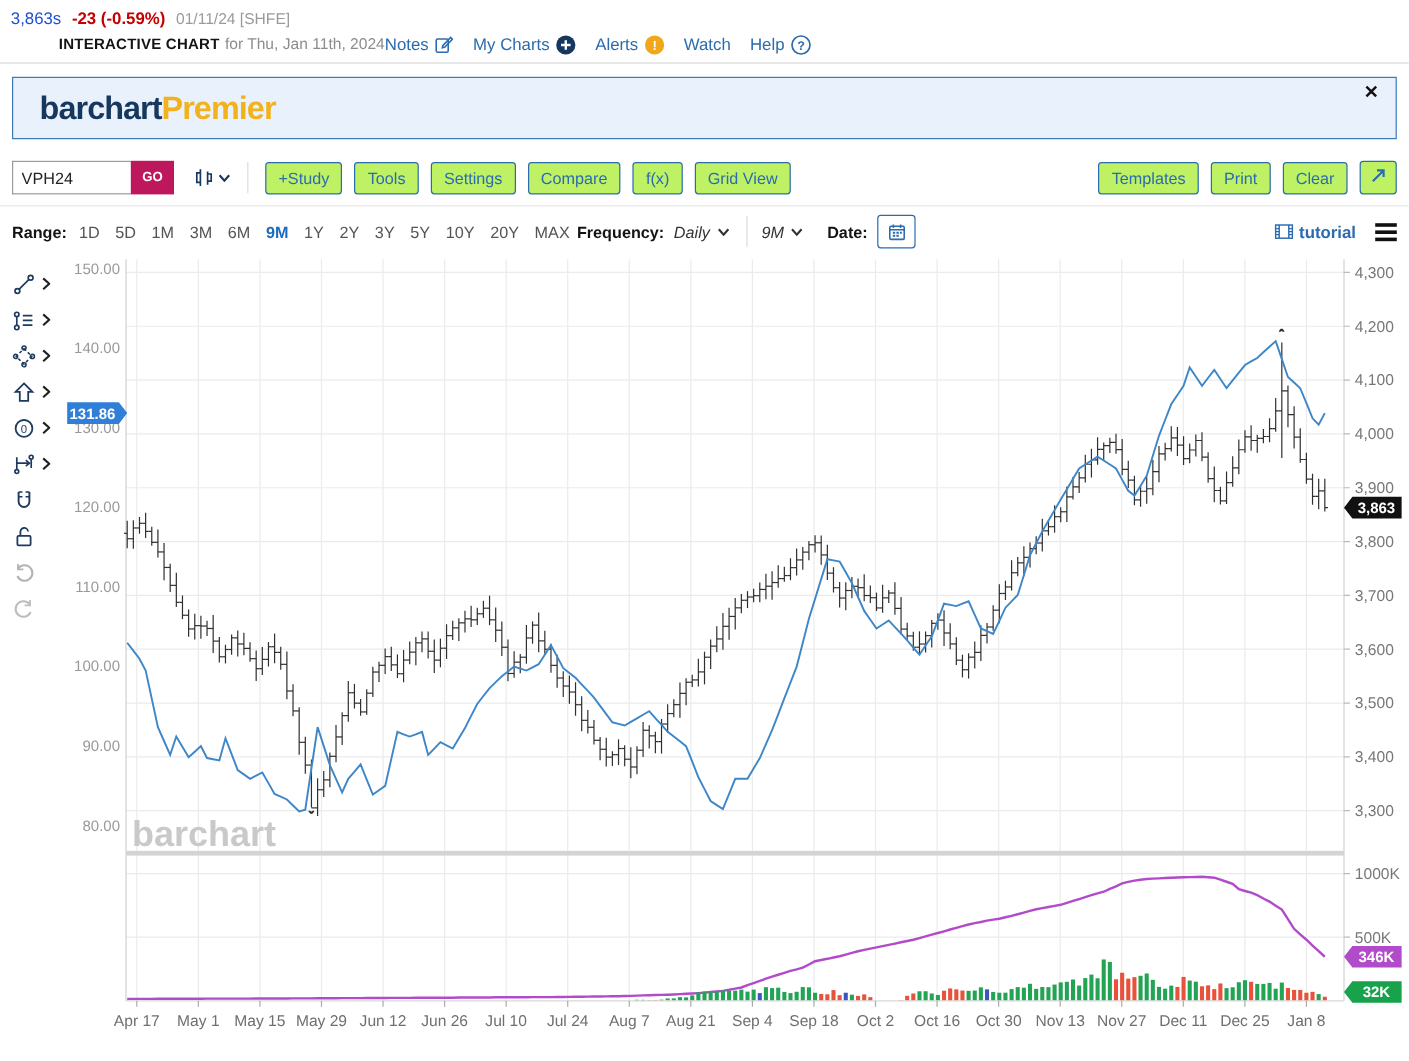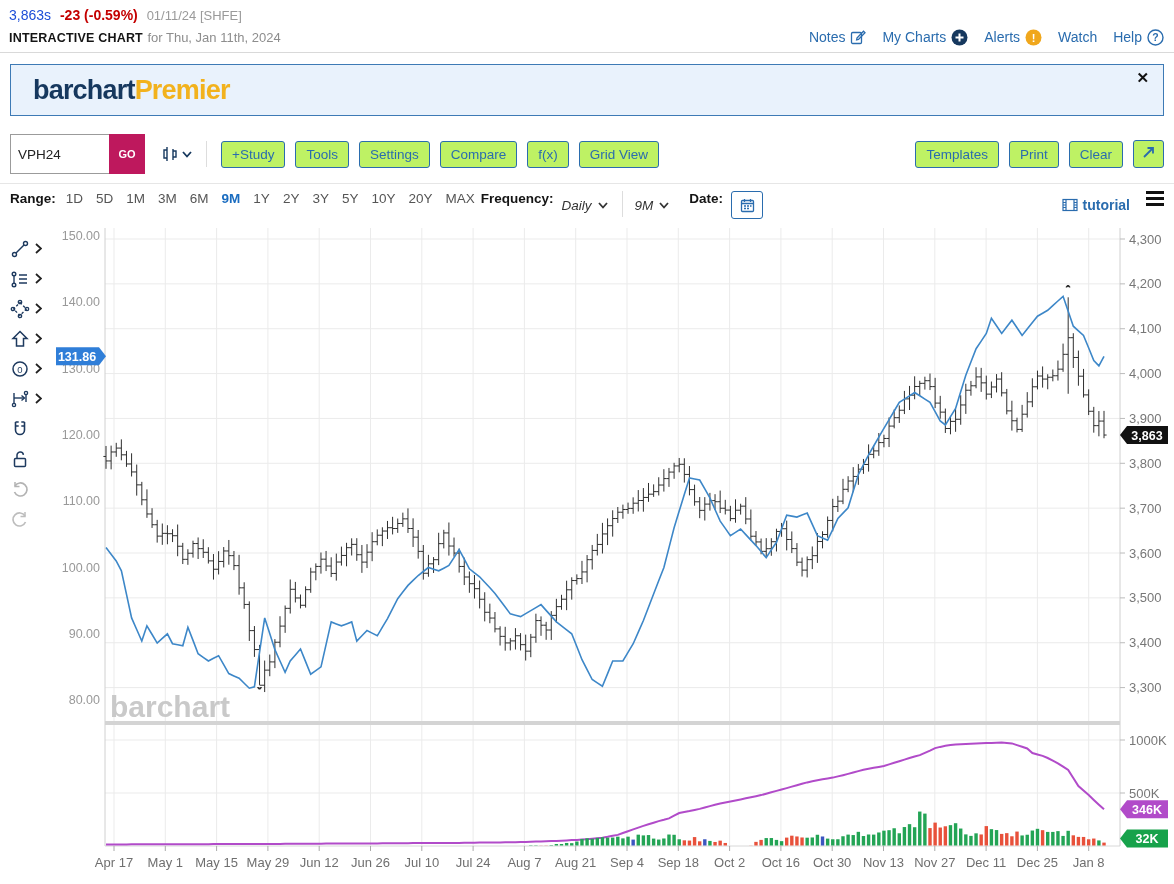--- a/index.html
+++ b/index.html
@@ -3,44 +3,44 @@
 <meta charset="utf-8">
 <style>
   html,body{margin:0;padding:0;width:1174px;height:884px;overflow:hidden;background:#fff;
     font-family:"Liberation Sans", sans-serif;-webkit-font-smoothing:antialiased;}
   .hdr{padding:5px 10px 0 9px;border-bottom:1px solid #d9d9d9;}
   .hdr-title{font-size:18px;font-weight:bold;color:#141414;line-height:24px;}
   .hdr-quote{font-size:14px;margin-top:1px;line-height:18px;}
   .q-price{font-weight:normal;color:#1d4ed8;}
   .q-change{font-weight:bold;color:#c40000;margin-left:5px;}
   .q-meta{color:#9a9a9a;margin-left:5px;font-size:13px;}
-  .hdr-row3{display:flex;align-items:center;justify-content:space-between;margin-top:3px;padding-bottom:6px;}
+  .hdr-row3{display:flex;align-items:center;margin-top:3px;padding-bottom:6px;margin-left:40px;}
   .ic-label{font-size:12.5px;color:#141414;font-weight:bold;letter-spacing:.2px;}
   .ic-for{font-size:13px;color:#8d8d8d;font-weight:normal;}
   .hdr-links{display:flex;align-items:center;gap:16px;font-size:14px;}
   .hlink{color:#2a6cae;display:flex;align-items:center;gap:5px;cursor:pointer;text-decoration:none;}
   .banner{margin:11px 10px 9px 10px;height:50px;background:#e9f2fc;border:1px solid #3d7ab5;
     display:flex;align-items:center;position:relative;}
   .logo{margin-left:22px;font-size:27px;font-weight:bold;letter-spacing:-.8px;line-height:1;}
   .logo-a{color:#16385e;} .logo-b{color:#f2b21d;}
   .banner-msg{margin-left:30px;font-size:14.5px;color:#1b1b1b;}
   .banner-link{color:#1f4e79;text-decoration:underline;cursor:pointer;}
   .banner-close{position:absolute;right:14px;top:5px;font-size:15px;font-weight:900;color:#111;cursor:pointer;line-height:1;}
   .toolbar{display:flex;align-items:center;padding:9px 10px 9px 10px;border-bottom:1px solid #e6e6e6;gap:8px;}
-  .sym-wrap{display:flex;align-items:stretch;height:40px;}
+  .sym-wrap{display:flex;align-items:stretch;height:28px;}
   .sym-input{width:84px;border:1px solid #9b9b9b;border-right:none;padding:0 7px;font-size:13.5px;color:#222;
     font-family:"Liberation Sans",sans-serif;outline:none;}
   .go-btn{width:36px;background:#be185d;color:#fff;font-weight:bold;font-size:11px;border:none;cursor:pointer;}
   .ctype{display:flex;align-items:center;gap:3px;margin:0 6px 0 8px;cursor:pointer;color:#16385e;}
   .vsep{width:1px;height:26px;background:#ddd;}
   .tb-btn{border:1px solid #2a6cae;color:#2a6cae;background:#bef264;border-radius:3px;padding:5px 10px;
     font-size:13.5px;cursor:pointer;font-family:"Liberation Sans",sans-serif;white-space:nowrap;}
   .tb-group{display:flex;gap:10px;align-items:center;margin-left:6px;}
   .spacer{flex:1;}
-  .rangebar{display:flex;padding:7px 10px 6px 10px;font-size:13.5px;}
+  .rangebar{display:flex;align-items:center;padding:7px 10px 6px 10px;font-size:13.5px;}
   .rb-label{font-weight:bold;color:#141414;margin-right:10px;}
   .rb-items{display:flex;gap:13px;color:#555;}
   .rb-item{cursor:pointer;}
   .rb-item.selected{color:#1a6cc0;font-weight:bold;}
   .freq-label{font-weight:bold;color:#141414;margin:0 8px 0 6px;}
   .dd{display:flex;align-items:center;gap:6px;color:#333;cursor:pointer;margin-right:14px;font-style:italic;}
   .date-label{font-weight:bold;color:#141414;margin:0 8px 0 6px;}
   .cal-btn{width:30px;height:26px;border:1px solid #2a6cae;border-radius:3px;background:#fff;display:flex;
     align-items:center;justify-content:center;cursor:pointer;}
   .tut{display:flex;align-items:center;gap:5px;color:#2a6cae;font-size:14px;cursor:pointer;margin-right:16px;}

